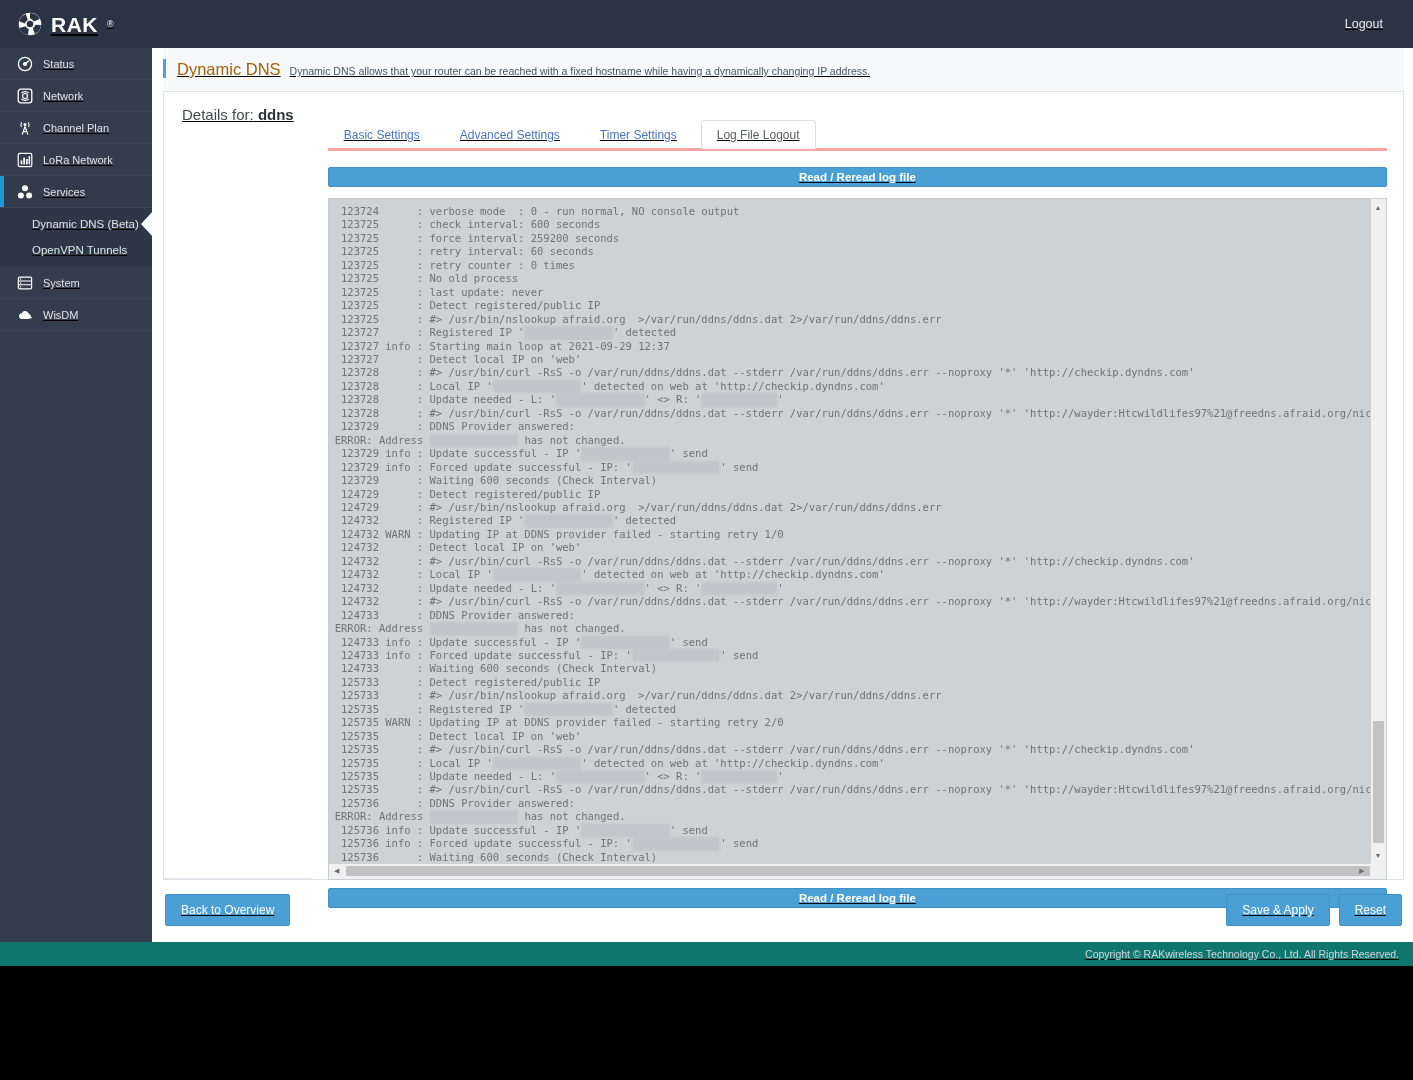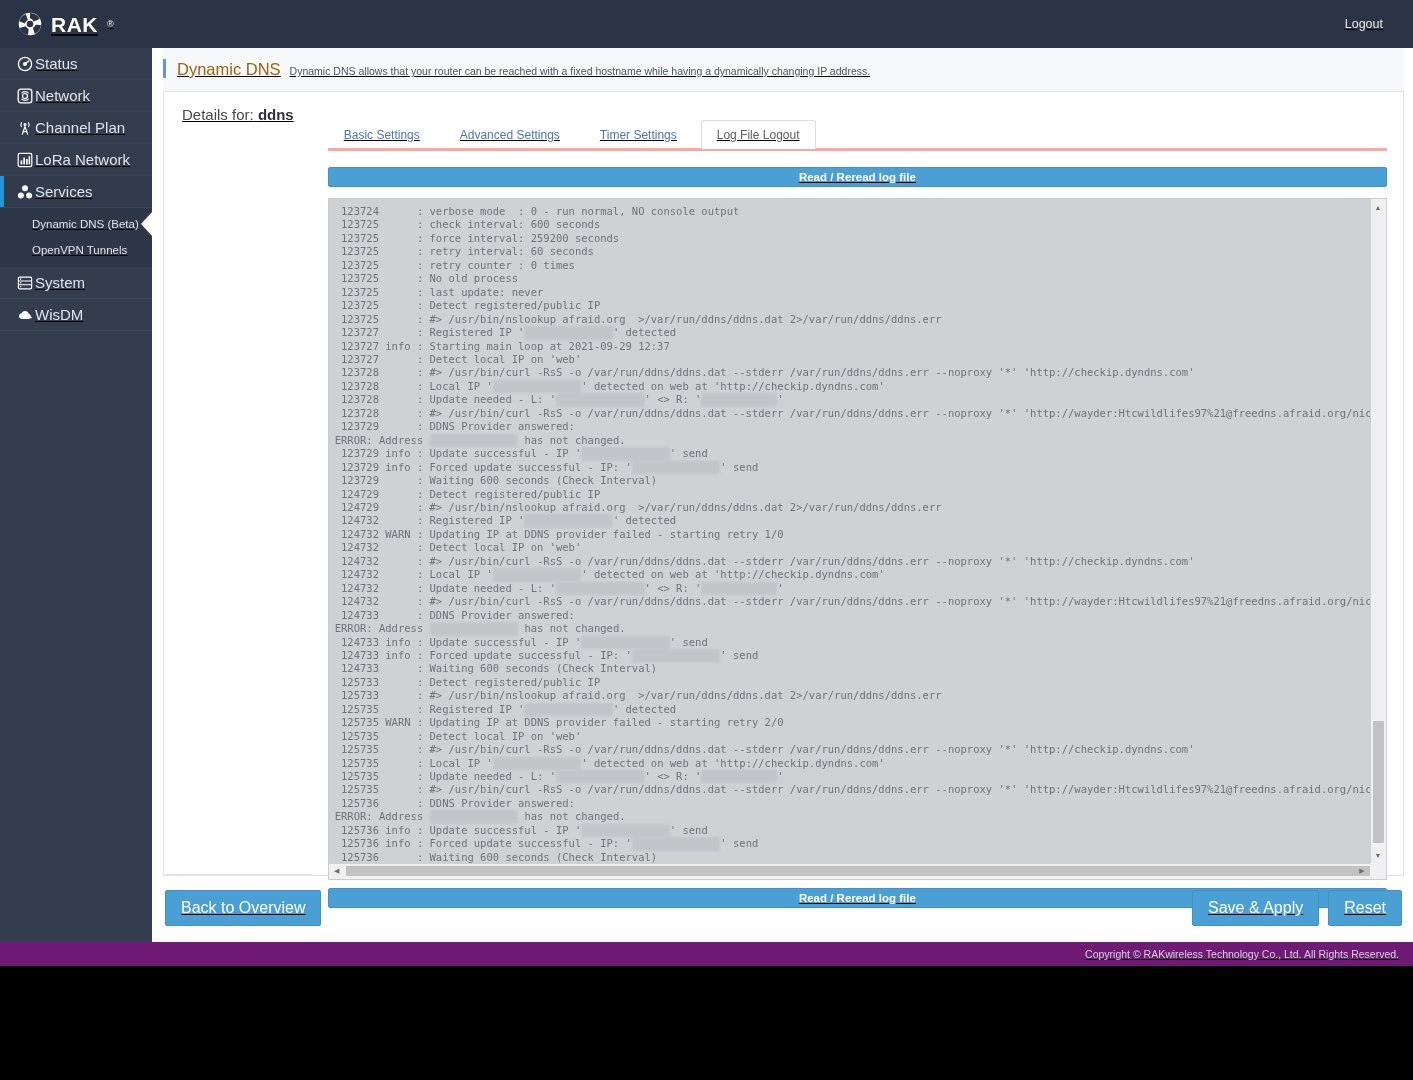--- a/index.html
+++ b/index.html
@@ -40,22 +40,22 @@
   .body-wrap { flex: 1 1 auto; display: flex; min-height: 0; }
 
   
   .sidebar {
     width: 152px; flex: 0 0 152px;
     background: #333d4e;
     position: relative;
   }
   .nav-item {
     height: 32px; display: flex; align-items: center;
-    padding-left: 17px; gap: 2px;
-    color: #dfe3e9; font-size: 15px;
+    padding-left: 17px; gap: 10px;
+    color: #dfe3e9; font-size: 11px;
     border-bottom: 1px solid #3c4657;
     cursor: pointer; position: relative;
   }
   .nav-item.active { background: #313b4b; }
   .nav-item.active::before {
     content: ""; position: absolute; left: 0; top: 0;
     width: 4px; height: 100%; background: #2196d6;
   }
   .nav-ico { width: 16px; height: 16px; display: block; flex: 0 0 16px; }
   .nav-sub {
@@ -195,30 +195,30 @@
   .h-lf { left: 0; bottom: 0; }
   .h-rt { right: 16px; bottom: 0; }
 
   
   .actionbar {
     display: flex; align-items: center;
     padding: 14px 2px 16px 2px;
   }
   .btn {
     background: #4a9fd5; color: #fff; border: 1px solid #3f92c7;
-    border-radius: 2px; font-size: 16px; padding: 8px 15px;
+    border-radius: 2px; font-size: 12px; padding: 8px 15px;
     cursor: pointer; font-family: "Liberation Sans", sans-serif;
   }
   .spacer { flex: 1 1 auto; }
   .btn + .btn { margin-left: 9px; }
 
   
   .footer {
     height: 24px; flex: 0 0 24px;
-    background: #701a75; color: #cfd4db;
+    background: #0f766e; color: #cfd4db;
     display: flex; align-items: center; justify-content: flex-end;
     padding-right: 14px; font-size: 10.5px;
   }
 </style>
 </head>
 <body>
 
 <div id="app">
 
   <div class="topbar">

